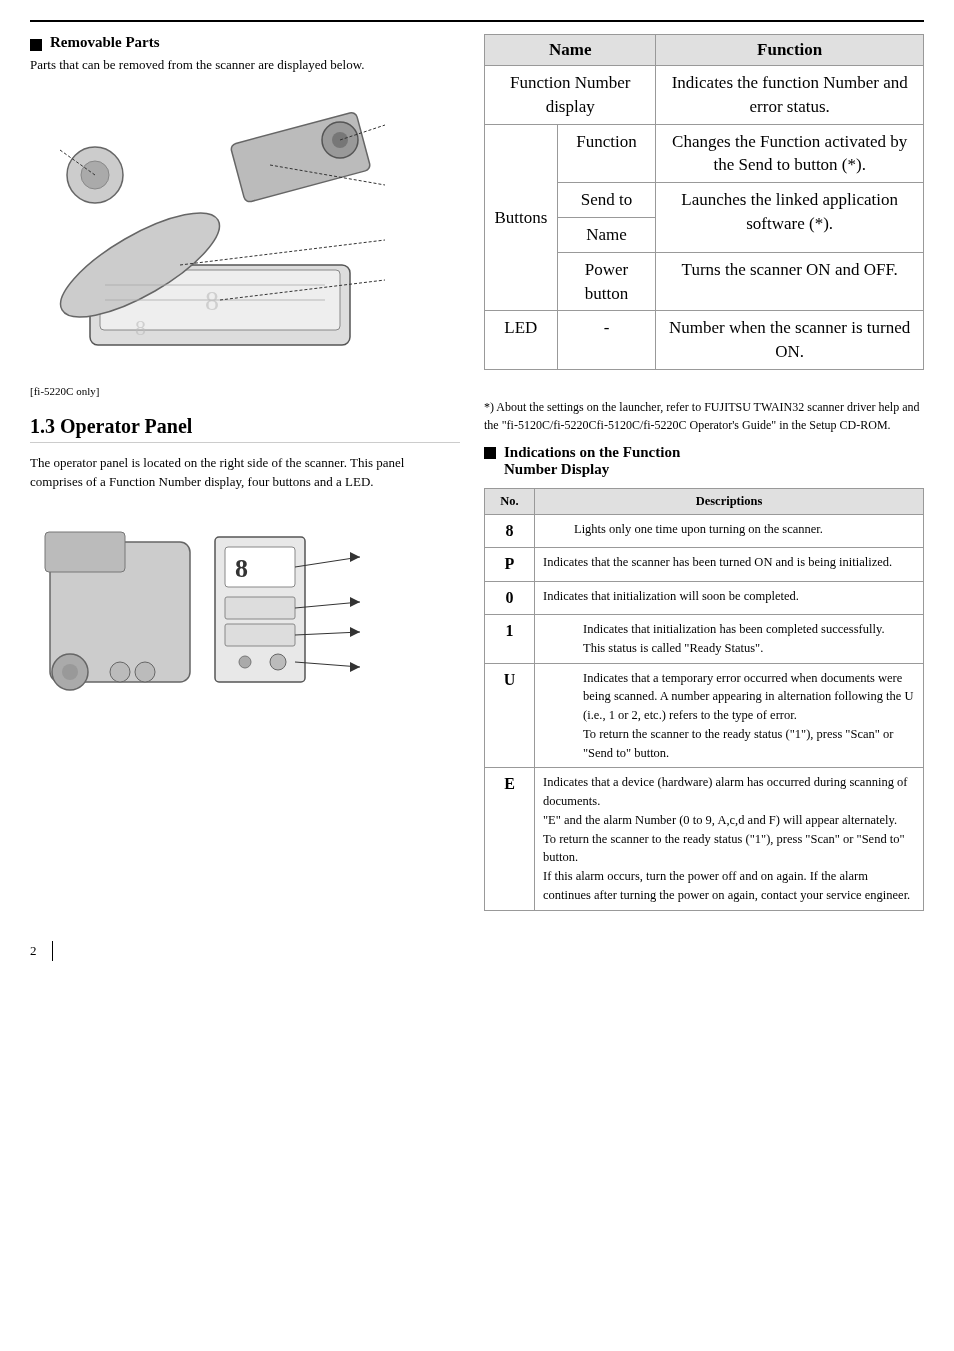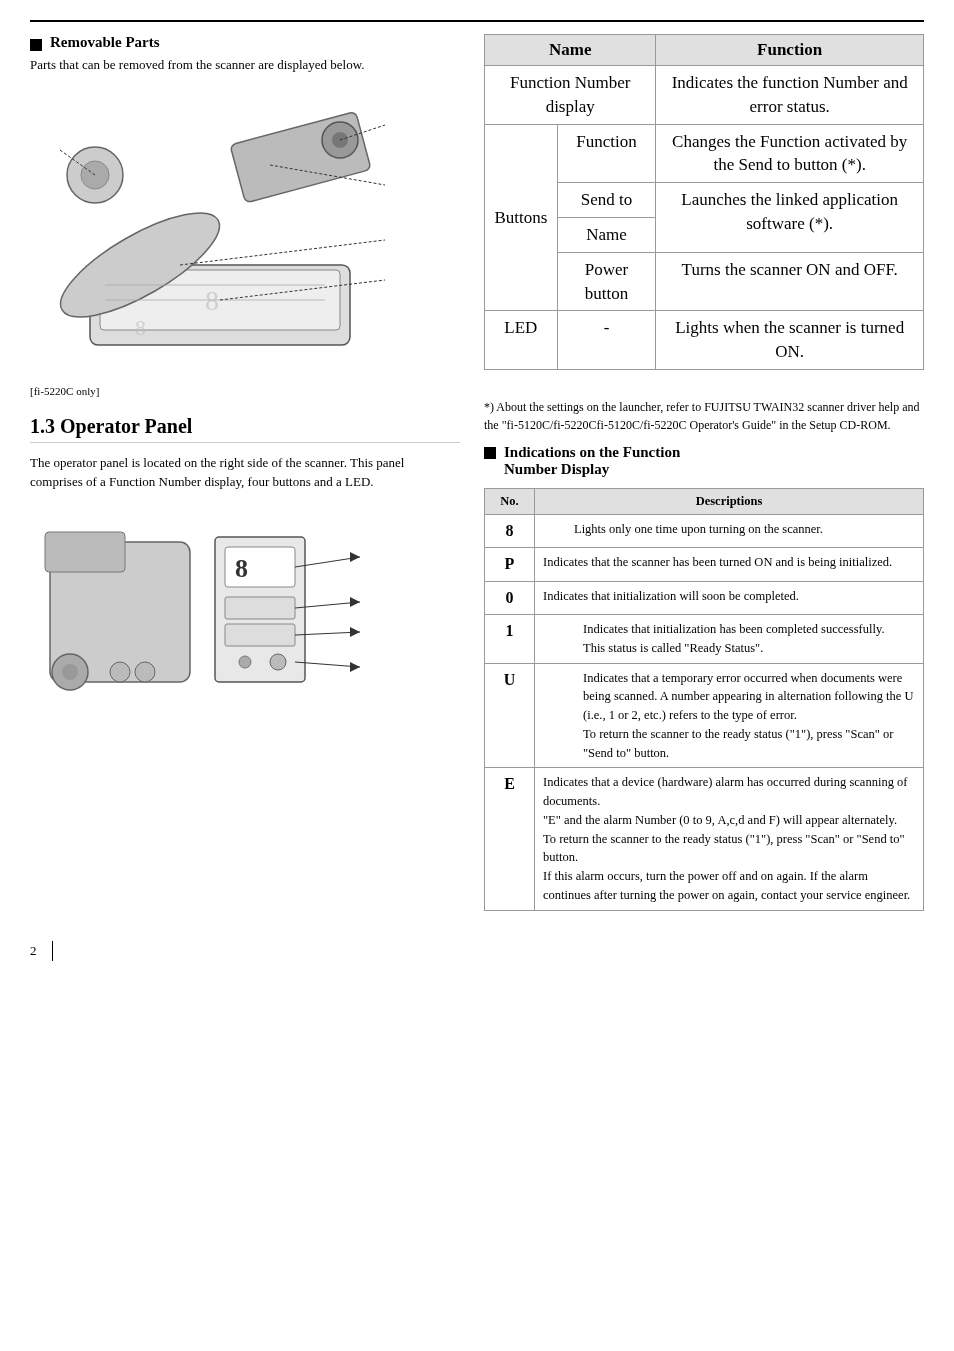--- a/index.html
+++ b/index.html
@@ -296,21 +296,21 @@
         <tr>
           <td>Name</td>
         </tr>
         <tr>
           <td>Power button</td>
           <td>Turns the scanner ON and OFF.</td>
         </tr>
         <tr>
           <td>LED</td>
           <td>-</td>
-          <td>Lights when the scanner is turned ON.</td>
+          <td>Number when the scanner is turned ON.</td>
         </tr>
       </tbody>
     </table>
 
     <p class="footnote">*) About the settings on the launcher, refer to FUJITSU TWAIN32 scanner driver help and the "fi-5120C/fi-5220Cfi-5120C/fi-5220C Operator's Guide" in the Setup CD-ROM.</p>
 
     <div class="section-subtitle">
       <span class="black-square"></span>
       <span>
         <span>Indications on the Function</span><br>

